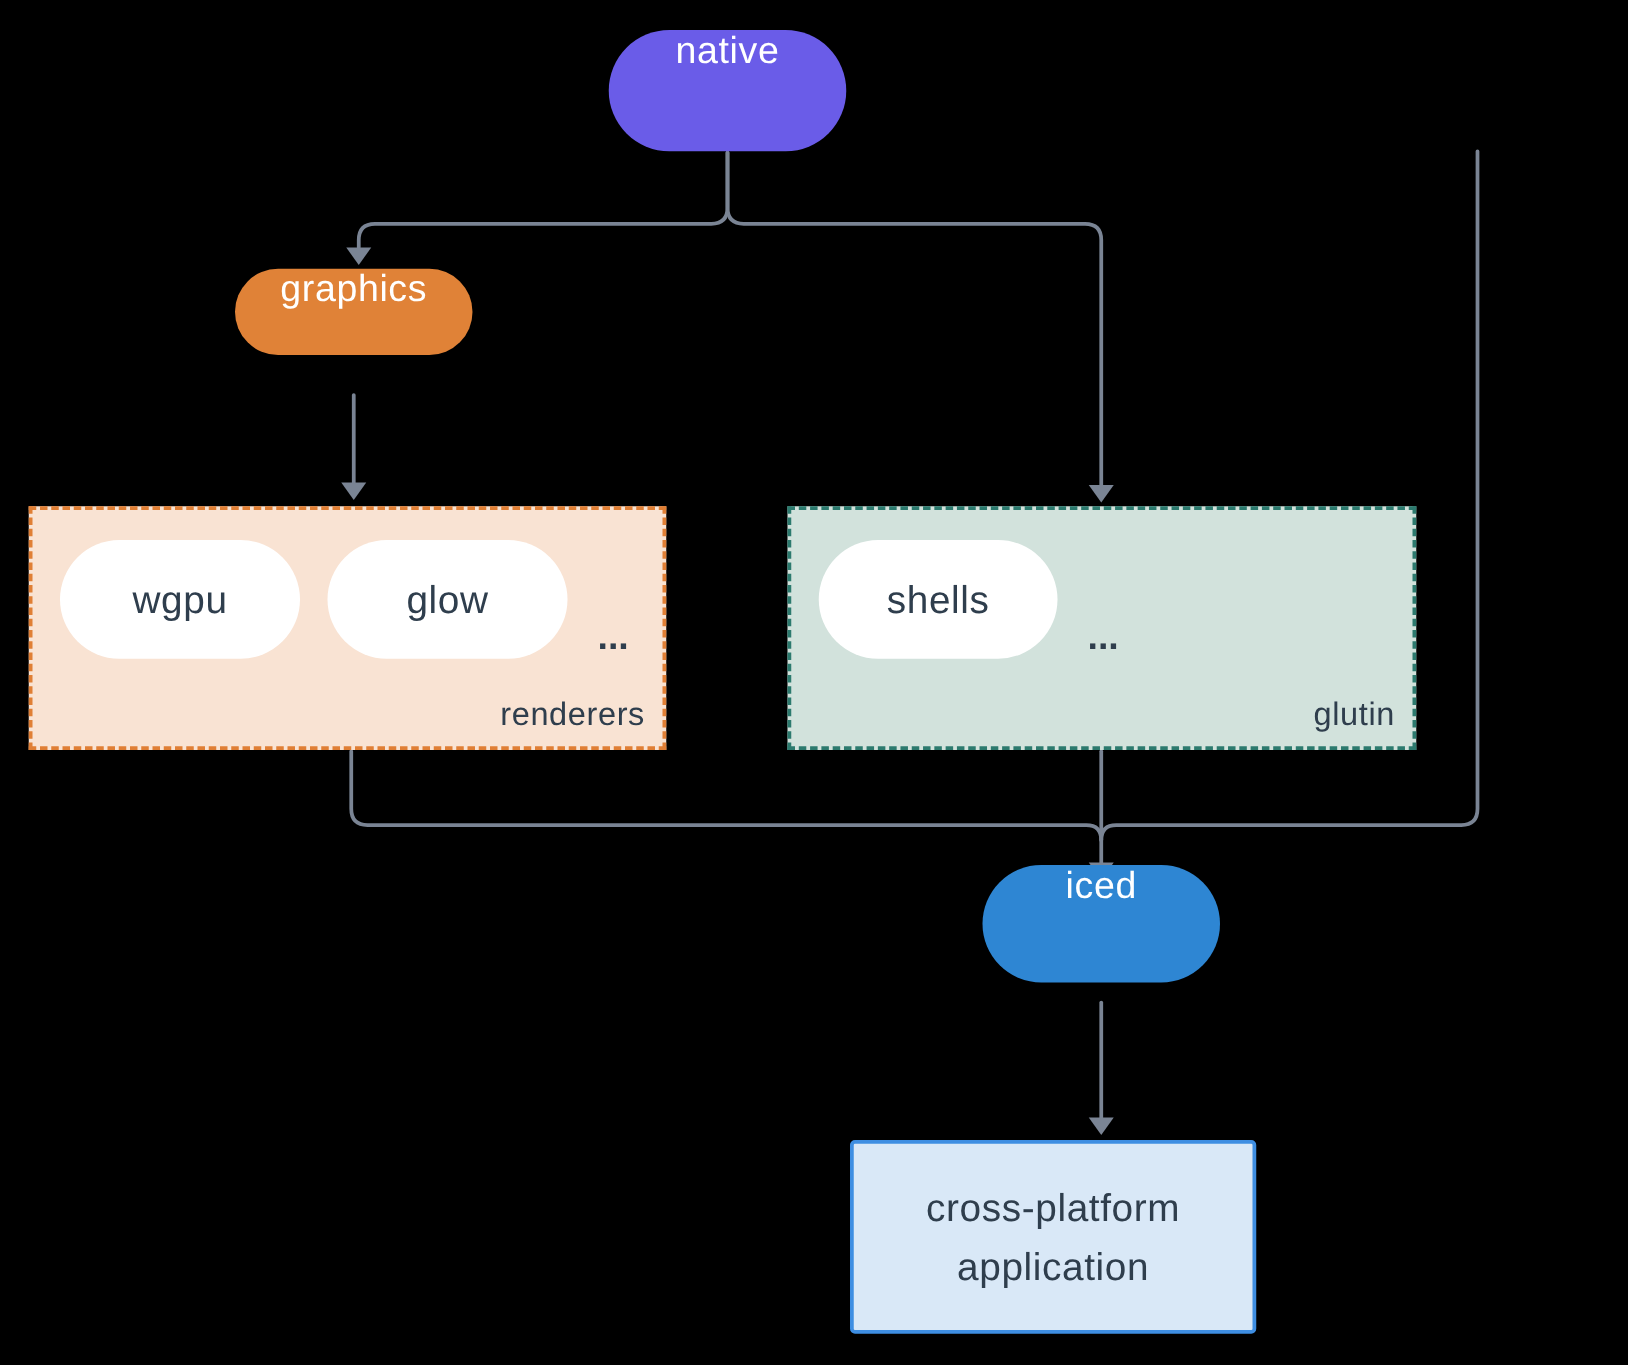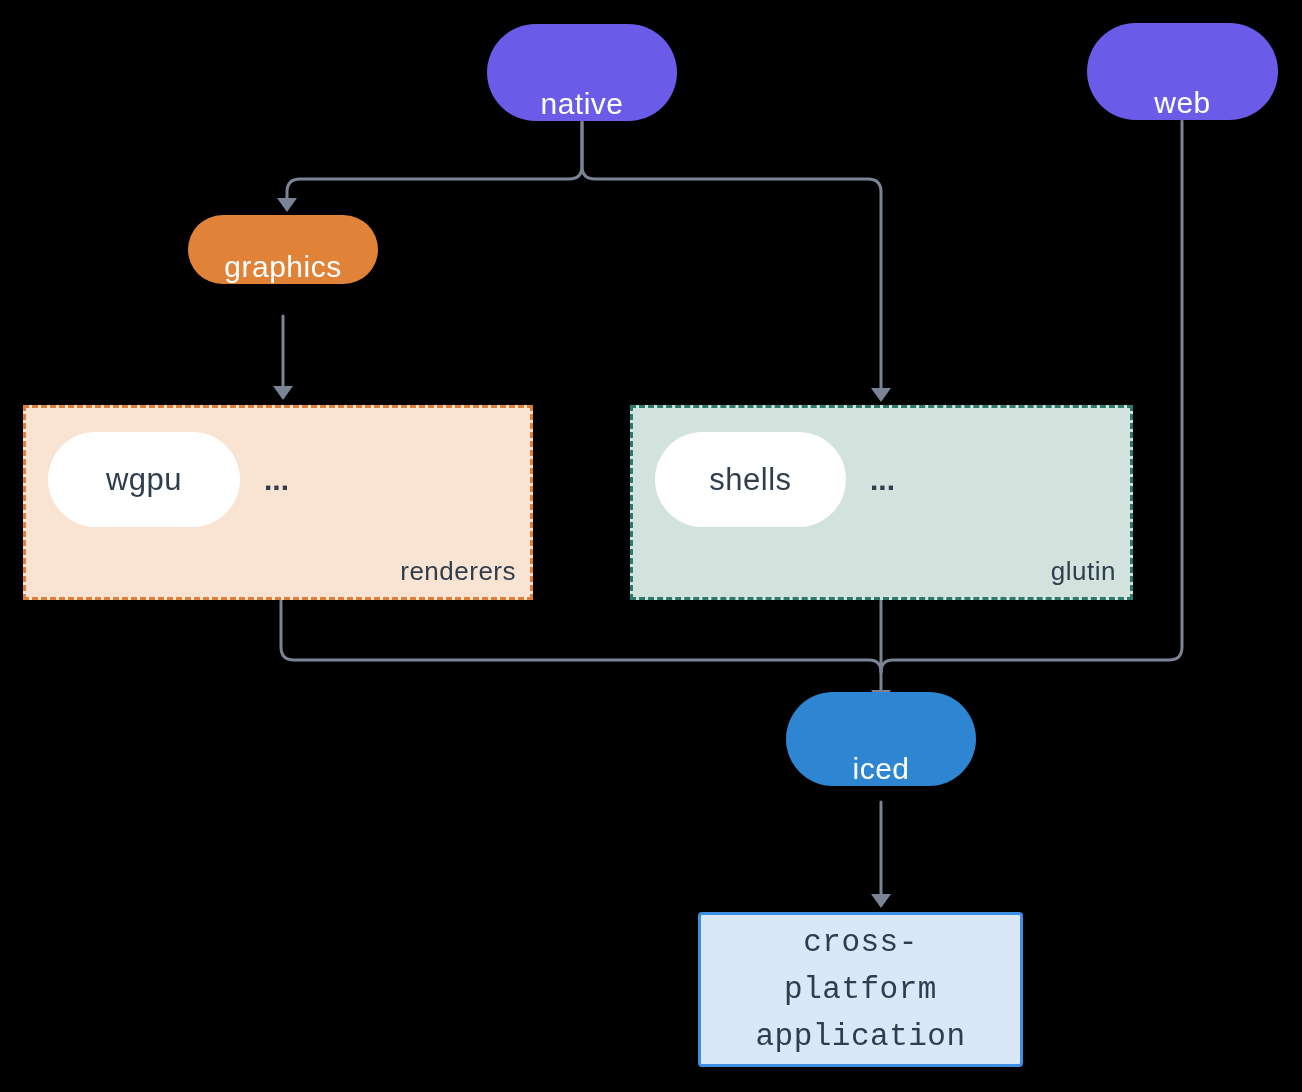--- a/index.html
+++ b/index.html
@@ -25,21 +25,21 @@
     background:var(--background);
     font-family:"Liberation Sans", sans-serif;
     overflow:hidden;
   }
   svg.connectors{position:absolute;left:0;top:0;width:1302px;height:1092px;}
   svg.connectors path{stroke:var(--connector);stroke-width:3;fill:none;stroke-linecap:round;stroke-linejoin:round;}
   svg.connectors polygon{fill:var(--connector);}
 
   .pill{
     position:absolute;
-    display:flex;align-items:flex-end;justify-content:center;
+    display:flex;align-items:flex-start;justify-content:center;
     border-radius:60px;
     color:var(--text-light);
     font-size:30px;
     letter-spacing:0.5px;
   }
   .pill.purple{background:var(--node-purple);}
   .pill.orange{background:var(--node-orange);}
   .pill.blue{background:var(--node-blue);}
 
   .group{
@@ -51,21 +51,21 @@
     background:var(--renderers-fill);
     border:3px dashed var(--renderers-border);
   }
   .group.shells{
     left:630px;top:405px;width:503px;height:195px;
     background:var(--shells-fill);
     border:3px dashed var(--shells-border);
   }
   .group-row{
     position:absolute;left:22px;top:24px;
-    display:flex;align-items:center;gap:22px;
+    display:flex;align-items:flex-end;gap:22px;
   }
   .white-pill{
     width:192px;height:95px;
     background:var(--pill-white);
     border-radius:48px;
     display:flex;align-items:center;justify-content:center;
     color:var(--text-dark);
     font-size:31px;
     letter-spacing:0.5px;
   }
@@ -76,33 +76,32 @@
     padding-left:2px;
   }
   .group-label{
     position:absolute;right:14px;bottom:10px;
     color:var(--text-dark);
     font-size:26px;
     letter-spacing:0.5px;
   }
   .app-box{
     position:absolute;
-    left:698px;top:912px;width:325px;height:155px;
+    left:680px;top:912px;width:325px;height:155px;
     box-sizing:border-box;
     background:var(--app-fill);
     border:3px solid var(--app-border);
     border-radius:4px;
     display:flex;align-items:center;justify-content:center;
     text-align:center;
     color:var(--text-dark);
     font-size:31px;
     line-height:47px;
     letter-spacing:0.5px;
     padding:0 30px;
-    font-family:Liberation Mono, monospace;
   }
 </style>
 </head>
 <body>
 
 <div class="canvas">
 
   <svg class="connectors" viewBox="0 0 1302 1092">
 
     <path d="M 582 122 L 582 166 Q 582 179 569 179 L 300 179 Q 287 179 287 192 L 287 198"></path>
@@ -122,32 +121,32 @@
     <polygon points="871,690 891,690 881,704"></polygon>
 
     <path d="M 881 802 L 881 894"></path>
     <polygon points="871,894 891,894 881,908"></polygon>
   </svg>
 
   <div class="pill purple" style="left:487px;top:24px;width:190px;height:97px;">
     <span>native</span>
   </div>
 
-  <div class="pill purple" style="left:1087px;top:23px;width:191px;height:97px;">
-    <span>web</span>
-  </div>
 
   <div class="pill orange" style="left:188px;top:215px;width:190px;height:69px;">
     <span>graphics</span>
   </div>
 
   <div class="group renderers">
     <div class="group-row">
       <div class="white-pill">
         <span>wgpu</span>
+      </div>
+      <div class="white-pill">
+        <span>glow</span>
       </div>
       <span class="more">...</span>
     </div>
     <span class="group-label">renderers</span>
   </div>
 
   <div class="group shells">
     <div class="group-row">
       <div class="white-pill" style="width:191px;">
         <span>shells</span>

